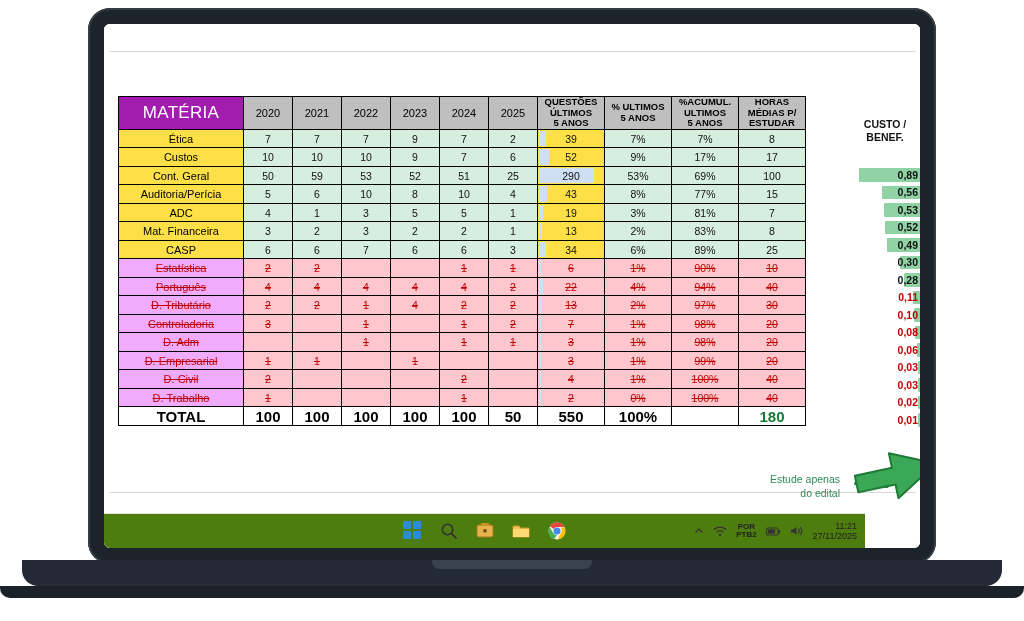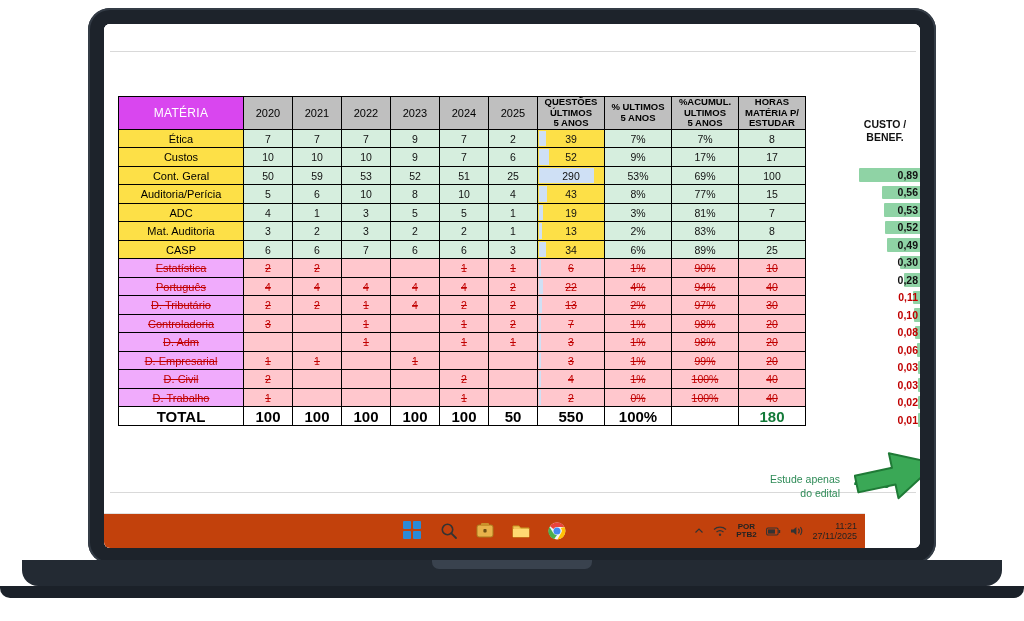--- a/index.html
+++ b/index.html
@@ -106,24 +106,24 @@
     border: 1px solid #000;
     padding: 0;
     text-align: center;
     vertical-align: middle;
     height: 17.5px;
     font-weight: normal;
     white-space: nowrap;
   }
   
   .hdr-black {
-    background: #d946ef;
+    background: #a21caf;
     color: #ffffff;
     font-weight: bold;
-    font-size: 12px;
+    font-size: 17px;
     letter-spacing: .3px;
   }
   .hdr-grey {
     background: #bfbfbf;
     color: #000;
     font-weight: bold;
     font-size: 11px;
     line-height: 1.12;
   }
   .hdr-grey small { display: block; font-size: 9.5px; font-weight: bold; }
@@ -243,21 +243,21 @@
     height: 56px;
   }
 
   
   .taskbar {
     position: absolute;
     left: 0;
     bottom: 0;
     width: 761px;
     height: 34px;
-    background: #c2410c;
+    background: #4d7c0f;
     border-top: 1px solid #e2e2e2;
     display: flex;
     align-items: center;
     justify-content: center;
   }
   .tb-icons { display: flex; align-items: center; gap: 16px; }
   .tb-icon { width: 20px; height: 20px; display: block; }
   .tray {
     position: absolute;
     right: 8px;
@@ -310,21 +310,21 @@
                   <small>% ULTIMOS</small>
                   <small>5 ANOS</small>
                 </th>
                 <th class="hdr-grey col-acum">
                   <small>%ACUMUL.</small>
                   <small>ULTIMOS</small>
                   <small>5 ANOS</small>
                 </th>
                 <th class="hdr-grey col-horas">
                   <small>HORAS</small>
-                  <small>MATÉRIA P/</small>
+                  <small>MÉDIAS P/</small>
                   <small>ESTUDAR</small>
                 </th>
               </tr>
             </thead>
             <tbody id="tbody">
                 <tr class="green-row">
                   <td class="mat col-mat">Ética</td>
                   <td class="col-year">7</td>
                   <td class="col-year">7</td>
                   <td class="col-year">7</td>
@@ -382,21 +382,21 @@
                   <td class="col-year">3</td>
                   <td class="col-year">5</td>
                   <td class="col-year">5</td>
                   <td class="col-year">1</td>
                   <td class="qnum col-q"><span class="qbar" style="width: 3.85px;"></span><span class="v">19</span></td>
                   <td class="col-pct">3%</td>
                   <td class="col-acum">81%</td>
                   <td class="horas col-horas">7</td>
                 </tr>
                 <tr class="green-row">
-                  <td class="mat col-mat">Mat. Auditoria</td>
+                  <td class="mat col-mat">Mat. Financeira</td>
                   <td class="col-year">3</td>
                   <td class="col-year">2</td>
                   <td class="col-year">3</td>
                   <td class="col-year">2</td>
                   <td class="col-year">2</td>
                   <td class="col-year">1</td>
                   <td class="qnum col-q"><span class="qbar" style="width: 2.75px;"></span><span class="v">13</span></td>
                   <td class="col-pct">2%</td>
                   <td class="col-acum">83%</td>
                   <td class="horas col-horas">8</td>

